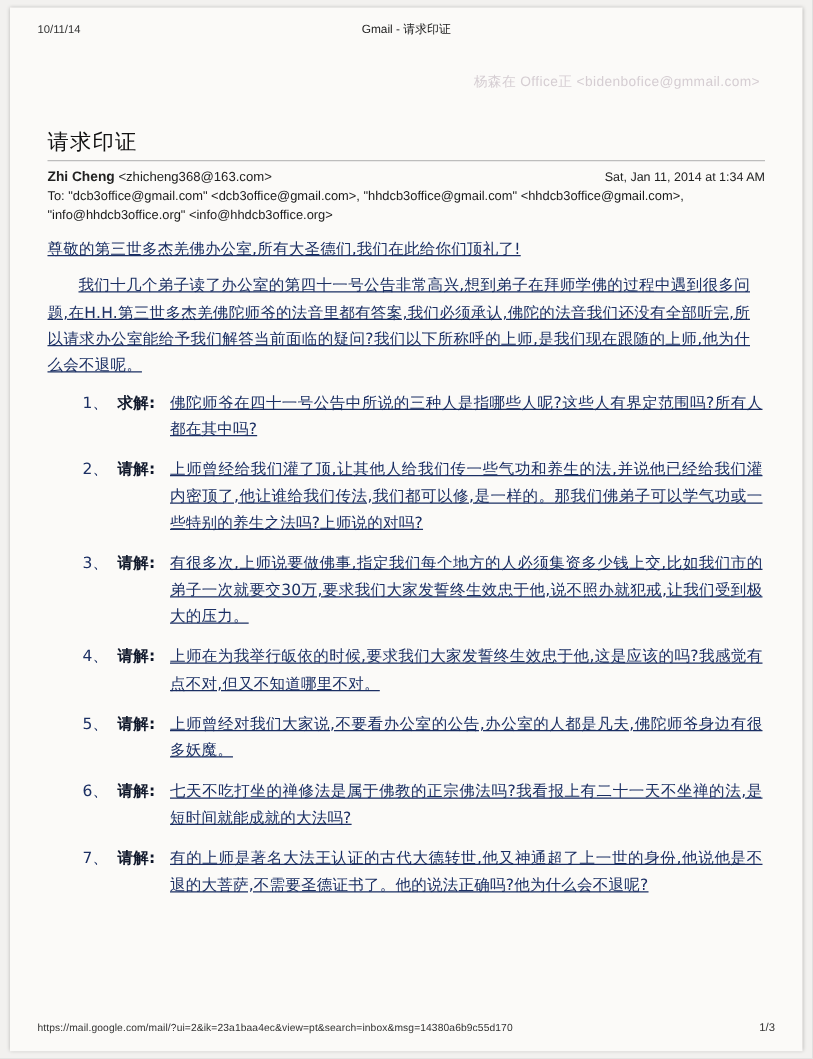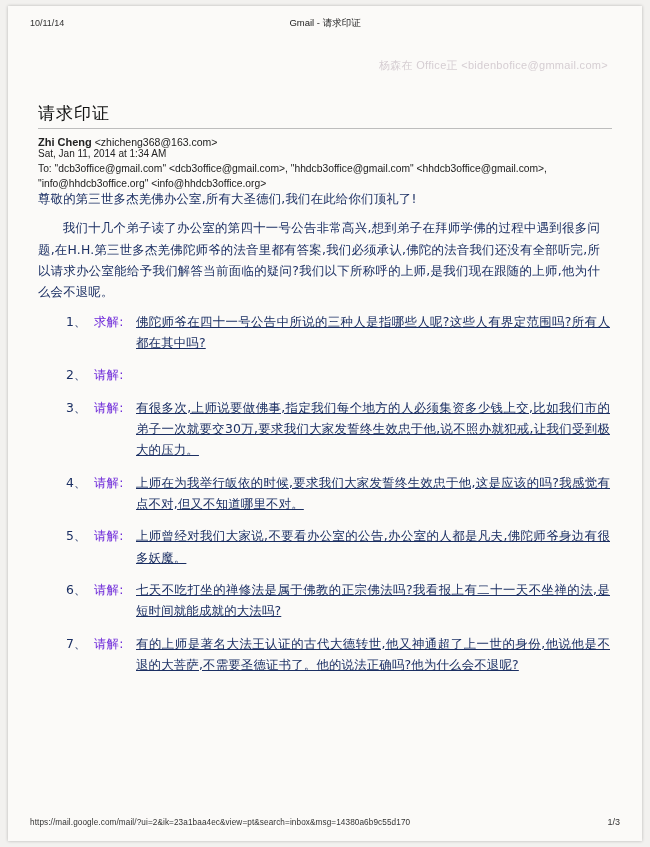--- a/index.html
+++ b/index.html
@@ -112,21 +112,20 @@
     left: 30px;
     right: 30px;
     top: 130px;
     font-size: 10.5px;
     color: #222;
   }
   .meta .from-row {
     display: flex;
     justify-content: space-between;
     align-items: baseline;
-    flex-direction: column;
   }
   .meta .sender { font-weight: bold; font-size: 11px; }
   .meta .sender-email { font-weight: normal; font-size: 10.5px; }
   .meta .date { font-size: 10px; color: #222; }
   .meta .to-line {
     margin-top: 3px;
     font-size: 10.3px;
     line-height: 1.45;
     color: #1a1a1a;
     max-width: 520px;
@@ -139,37 +138,39 @@
     top: 182px;
     color: #1b2f63;
     font-family: "DejaVu Sans", "Liberation Sans", sans-serif;
     font-size: 12.4px;
     line-height: 1.72;
     letter-spacing: 0.2px;
   }
   .body p {
     margin: 0 14px 8px 0;
     text-align: justify;
+    text-decoration: underline;
   }
   .p-indent { text-indent: 2em; }
   .numbered {
     margin-left: 28px;
     margin-right: 4px;
     display: flex;
     margin-bottom: 11px;
   }
   .numbered .num {
     flex: 0 0 auto;
     width: 28px;
     color: #1b2f63;
   }
   .numbered .q {
     flex: 0 0 auto;
     width: 42px;
-    color: #6d28d9;
+    color: #0f172a;
+    font-weight: bold;
   }
   .numbered .txt {
     flex: 1 1 auto;
     text-align: justify;
     text-decoration: underline;
   }
 
   .footer {
     position: absolute;
     left: 22px;
@@ -222,20 +223,21 @@
 
       <div class="numbered">
         <span class="num">1、</span>
         <span class="q">求解:</span>
         <span class="txt">佛陀师爷在四十一号公告中所说的三种人是指哪些人呢?这些人有界定范围吗?所有人都在其中吗?</span>
       </div>
 
       <div class="numbered">
         <span class="num">2、</span>
         <span class="q">请解:</span>
+        <span class="txt">上师曾经给我们灌了顶,让其他人给我们传一些气功和养生的法,并说他已经给我们灌内密顶了,他让谁给我们传法,我们都可以修,是一样的。那我们佛弟子可以学气功或一些特别的养生之法吗?上师说的对吗?</span>
       </div>
 
       <div class="numbered">
         <span class="num">3、</span>
         <span class="q">请解:</span>
         <span class="txt">有很多次,上师说要做佛事,指定我们每个地方的人必须集资多少钱上交,比如我们市的弟子一次就要交30万,要求我们大家发誓终生效忠于他,说不照办就犯戒,让我们受到极大的压力。</span>
       </div>
 
       <div class="numbered">
         <span class="num">4、</span>

